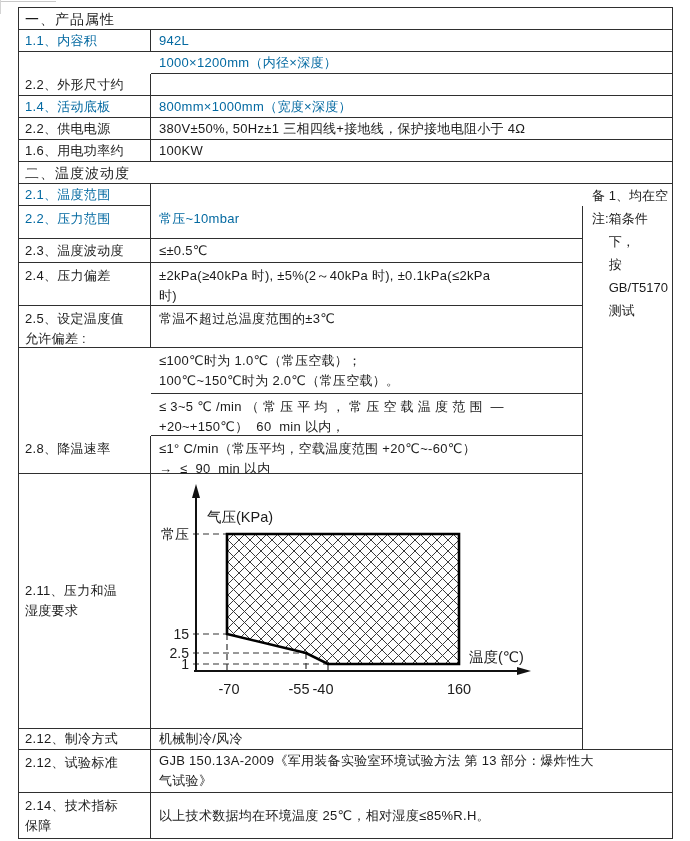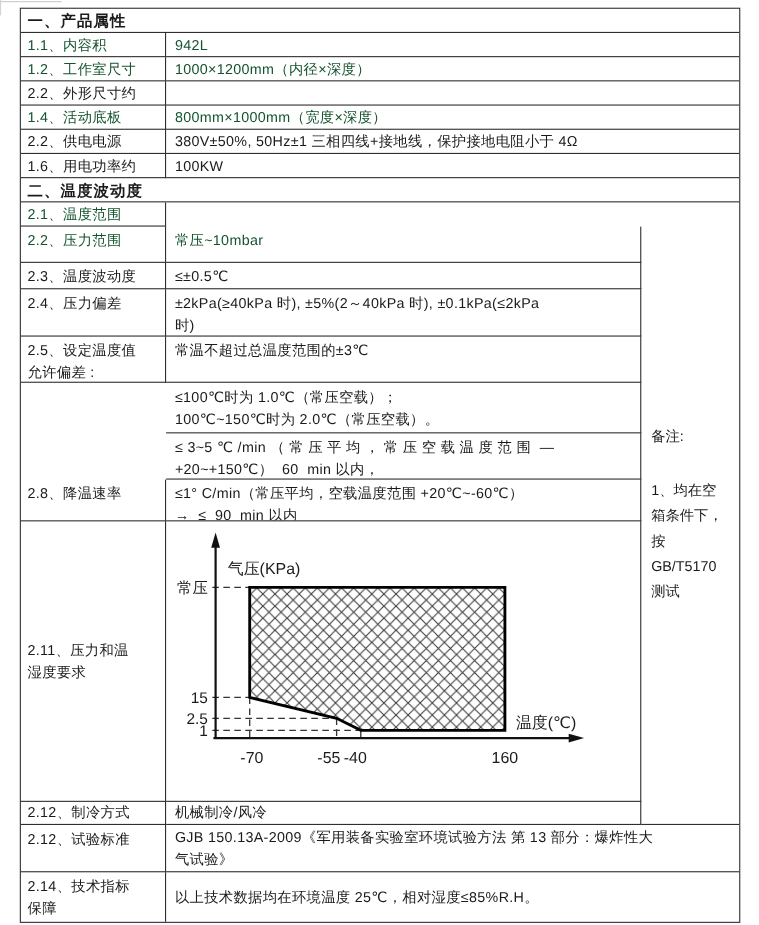--- a/index.html
+++ b/index.html
@@ -26,28 +26,28 @@
     border-bottom:1px solid #2f2f2f;
     padding:1px 4px 1px 6px;
     display:flex;align-items:center;
     font-size:13px;line-height:20px;
     white-space:pre-wrap;overflow:hidden;
     letter-spacing:0.3px;
   }
   .noright{border-right:none;}
   .nobottom{border-bottom:none;}
   .vt{align-items:flex-start;padding-top:3px;}
-  .hdr{font-weight:bold;font-size:14px;letter-spacing:1px;text-align:right;}
-  .muted{color:#14532d;}
+  .hdr{font-weight:normal;font-size:14px;letter-spacing:1px;text-align:right;}
+  .muted{color:#0369a1;}
   .valpad{padding-left:8px;}
   .note-cell{
     grid-row:9/19;grid-column:3/4;
     border-bottom:1px solid #2f2f2f;
     box-sizing:border-box;
-    display:flex;flex-direction:column;justify-content:center;
+    display:flex;flex-direction:row;justify-content:center;
     font-size:13px;line-height:23px;
     padding:0 4px 0 9px;white-space:pre-wrap;
   }
   .note-title{margin-bottom:26px;}
   .chart-cell{
     grid-row:17/18;grid-column:2/3;
     border-right:1px solid #2f2f2f;border-bottom:1px solid #2f2f2f;
     box-sizing:border-box;padding:0;position:relative;
   }
   svg text{font-family:"Liberation Sans","DejaVu Sans",sans-serif;}
@@ -58,21 +58,20 @@
 <div class="edge-h"></div>
 <div class="edge-v"></div>
 
 <div class="tbl">
 
   <div class="cell hdr noright" style="grid-row:1;grid-column:1/4">一、产品属性</div>
 
   <div class="cell muted" style="grid-row:2;grid-column:1">1.1、内容积</div>
   <div class="cell muted valpad noright" style="grid-row:2;grid-column:2/4">942L</div>
 
-  <div class="cell muted" style="grid-row:3;grid-column:1">1.2、工作室尺寸</div>
   <div class="cell muted valpad noright" style="grid-row:3;grid-column:2/4">1000×1200mm（内径×深度）</div>
 
   <div class="cell" style="grid-row:4;grid-column:1">2.2、外形尺寸约</div>
   <div class="cell valpad noright" style="grid-row:4;grid-column:2/4"></div>
 
   <div class="cell muted" style="grid-row:5;grid-column:1">1.4、活动底板</div>
   <div class="cell muted valpad noright" style="grid-row:5;grid-column:2/4">800mm×1000mm（宽度×深度）</div>
 
   <div class="cell" style="grid-row:6;grid-column:1">2.2、供电电源</div>
   <div class="cell valpad noright" style="grid-row:6;grid-column:2/4">380V±50%, 50Hz±1 三相四线+接地线，保护接地电阻小于 4Ω</div>

